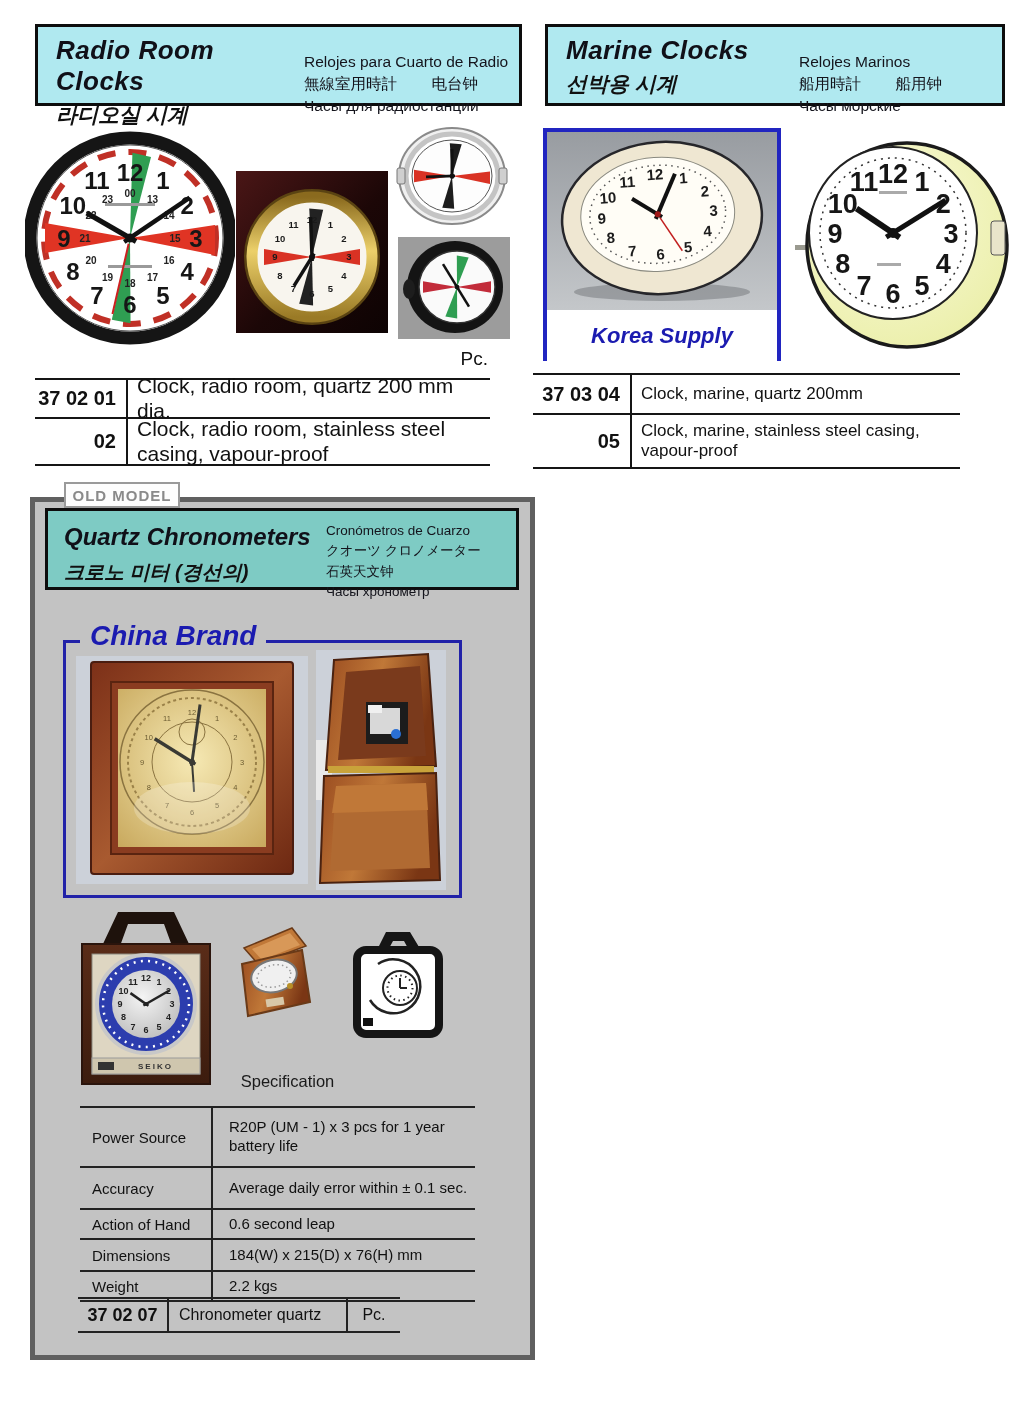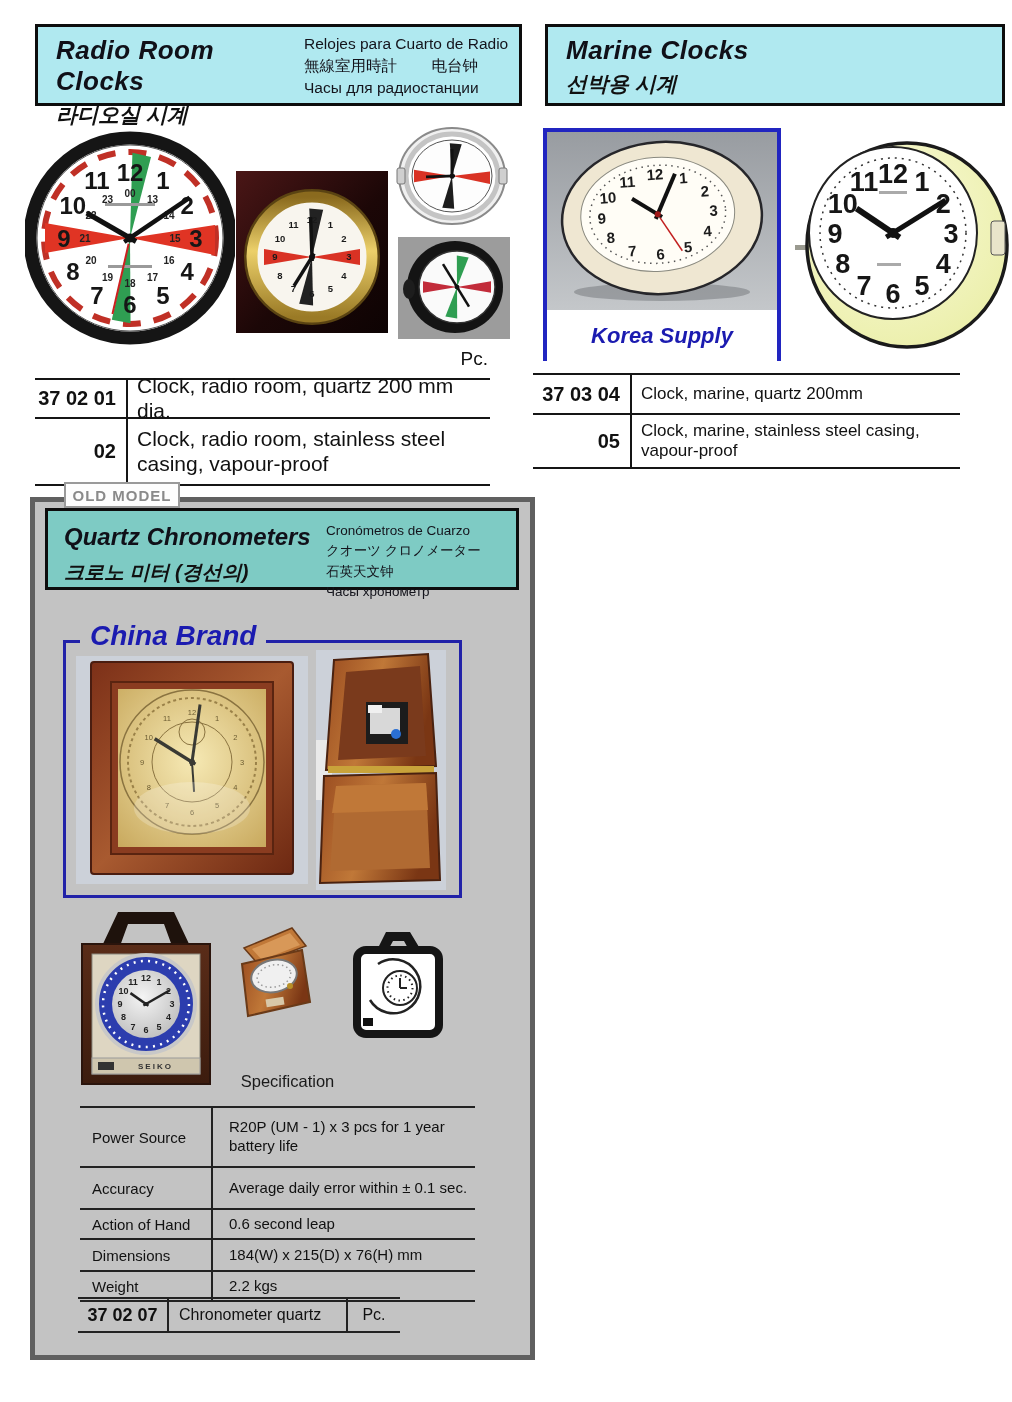--- a/index.html
+++ b/index.html
@@ -4,21 +4,21 @@
 <style>
   html,body{margin:0;padding:0;background:#fff;}
   .canvas{position:relative;width:1012px;height:1402px;background:#fff;overflow:hidden;
           font-family:"Liberation Sans","DejaVu Sans",sans-serif;color:#111;}
   .abs{position:absolute;}
   
   .hdr{position:absolute;display:flex;border:3px solid #0d0d0d;background:#b0e9f0;box-sizing:border-box;}
   .hdr-left{flex:0 0 240px;padding:8px 0 0 18px;}
   .hdr-title{font-size:26px;font-weight:700;font-style:italic;letter-spacing:.5px;color:#101018;}
   .hdr-ko{font-size:21px;font-style:italic;font-weight:700;margin-top:4px;}
-  .hdr-right{flex:1;padding:6px 0 0 8px;font-size:15.5px;line-height:1.42;color:#14141c;}
+  .hdr-right{flex:1;padding:24px 0 0 8px;font-size:15.5px;line-height:1.42;color:#14141c;}
   .pre{white-space:pre;}
   
   .ptable{position:absolute;border-top:2px solid #151515;border-bottom:2px solid #151515;box-sizing:border-box;}
   .prow{display:flex;box-sizing:border-box;}
   .prow + .prow{border-top:2px solid #151515;}
   .pcode{display:flex;align-items:center;justify-content:flex-end;box-sizing:border-box;
          border-right:2px solid #151515;font-weight:700;font-size:20px;padding-right:10px;}
   .pdesc{flex:1;display:flex;align-items:center;box-sizing:border-box;padding:2px 0 2px 9px;
          font-size:21px;line-height:1.18;}
   .pc-label{position:absolute;font-size:19px;color:#111;}
@@ -70,20 +70,25 @@
       <div class="pre">無線室用時計        电台钟</div>
       <div>Часы для радиостанции</div>
     </div>
   </div>
 
   <div class="hdr" style="left:545px;top:24px;width:460px;height:82px;">
     <div class="hdr-left" style="flex:0 0 225px;">
       <div class="hdr-title">Marine Clocks</div>
       <div class="hdr-ko">선박용 시계</div>
     </div>
+    <div class="hdr-right">
+      <div>Relojes Marinos</div>
+      <div class="pre">船用時計        船用钟</div>
+      <div>Часы морские</div>
+    </div>
   </div>
 
   <svg class="abs" style="left:25px;top:130px;" width="210" height="216" viewBox="0 0 210 216">
     <circle cx="105" cy="108" r="100" fill="#ffffff" stroke="#151515" stroke-width="13"></circle>
     <circle cx="105" cy="108" r="93" fill="#ffffff" stroke="#555" stroke-width="1"></circle>
     <circle cx="105" cy="108" r="86" fill="none" stroke="#c03026" stroke-width="6" stroke-dasharray="18 13"></circle>
     <g transform="translate(105,108)">
       <path d="M0,0 L-85,-15 L-85,15 Z" fill="#e03424"></path>
       <path d="M0,0 L85,-13 L85,17 Z" fill="#e03424"></path>
       <path d="M0,0 L-8,-85 L11,-83 Z" fill="#2f9e52" transform="rotate(7)"></path>
@@ -203,21 +208,21 @@
     <ellipse cx="11" cy="52" rx="6" ry="10" fill="#1d1d1d"></ellipse>
   </svg>
 
   <div class="pc-label" style="left:400px;top:348px;width:88px;text-align:right;">Pc.</div>
 
   <div class="ptable" style="left:35px;top:378px;width:455px;">
     <div class="prow" style="height:37px;">
       <div class="pcode" style="width:93px;">37 02 01</div>
       <div class="pdesc">Clock, radio room, quartz 200 mm dia.</div>
     </div>
-    <div class="prow" style="height:67px;">
+    <div class="prow" style="height:47px;">
       <div class="pcode" style="width:93px;">02</div>
       <div class="pdesc">Clock, radio room, stainless steel casing, vapour-proof</div>
     </div>
   </div>
 
   <div class="korea-box" style="left:543px;top:128px;width:238px;height:233px;">
     <svg width="230" height="178" viewBox="0 0 230 178">
       <defs>
         <linearGradient id="bgK" x1="0" y1="0" x2="0" y2="1">
           <stop offset="0" stop-color="#989ca1"></stop>

